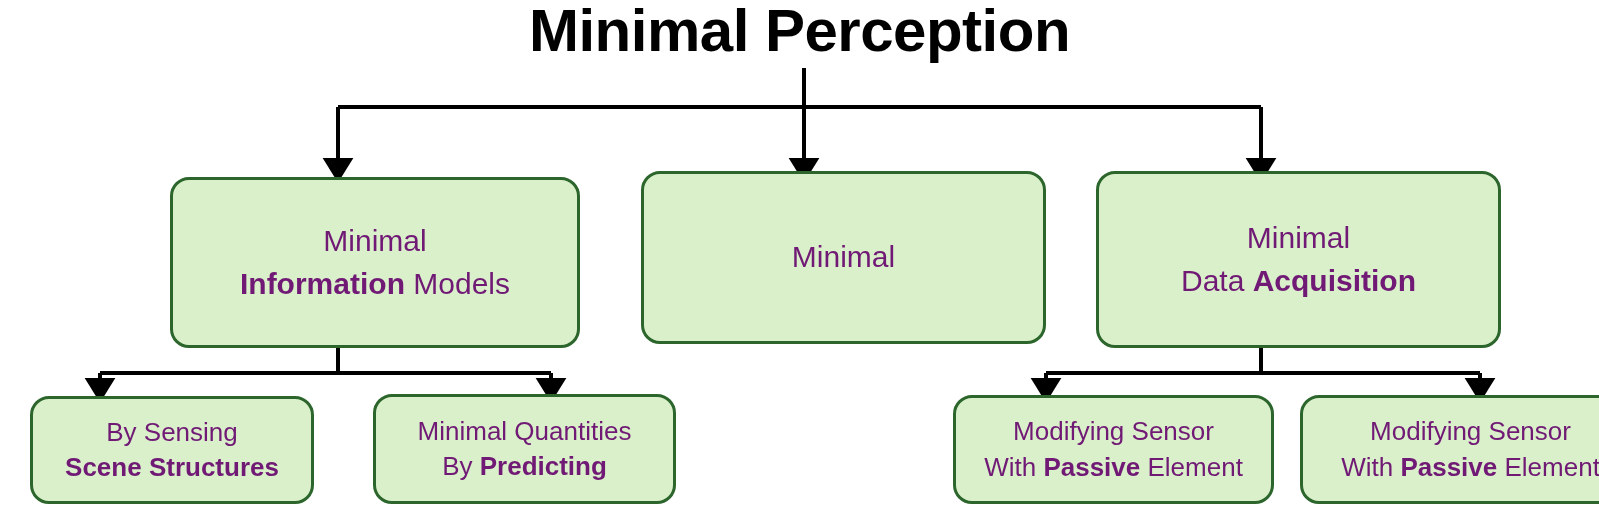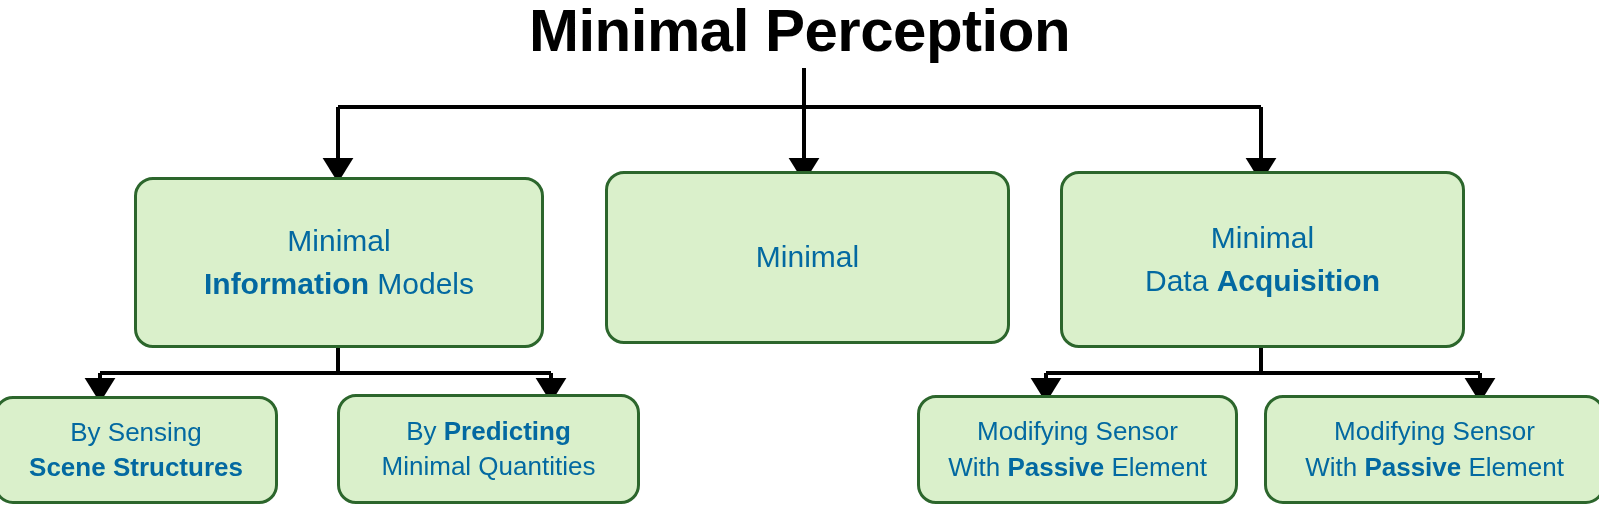--- a/index.html
+++ b/index.html
@@ -42,21 +42,22 @@
   .node {
     position: absolute;
     box-sizing: border-box;
     background: #daf0cb;
     border: 3px solid #2c662c;
     border-radius: 19px;
     display: flex;
     flex-direction: column;
     align-items: center;
     justify-content: center;
-    color: #0369a1;
+    color: #701a75;
+    margin-left: 36px;
   }
   .node .line {
     display: block;
     white-space: nowrap;
     text-align: center;
   }
   .node.level1 {
     font-size: 30px;
     line-height: 1.42;
   }
@@ -117,22 +118,22 @@
     <span class="line">Minimal</span>
     <span class="line"><span>Data </span><b>Acquisition</b></span>
   </div>
 
   <div class="node level2" style="left:-6px; top:396px; width:284px; height:108px;">
     <span class="line">By Sensing</span>
     <span class="line"><b>Scene Structures</b></span>
   </div>
 
   <div class="node level2" style="left:337px; top:394px; width:303px; height:110px;">
+    <span class="line">Minimal Quantities</span>
     <span class="line"><span>By </span><b>Predicting</b></span>
-    <span class="line">Minimal Quantities</span>
   </div>
 
   <div class="node level2" style="left:917px; top:395px; width:321px; height:109px;">
     <span class="line">Modifying Sensor</span>
     <span class="line"><span>With </span><b>Passive</b><span> Element</span></span>
   </div>
 
   <div class="node level2" style="left:1264px; top:395px; width:341px; height:109px;">
     <span class="line">Modifying Sensor</span>
     <span class="line"><span>With </span><b>Passive</b><span> Element</span></span>

